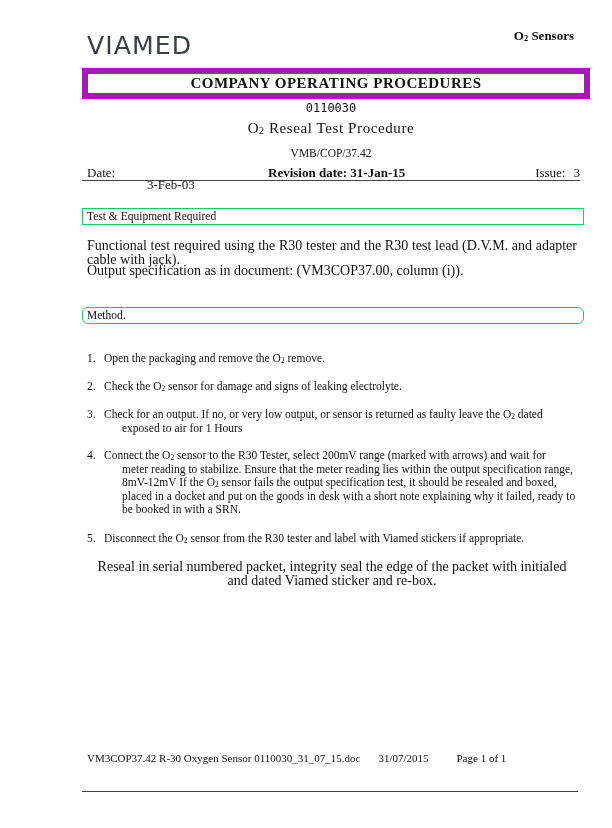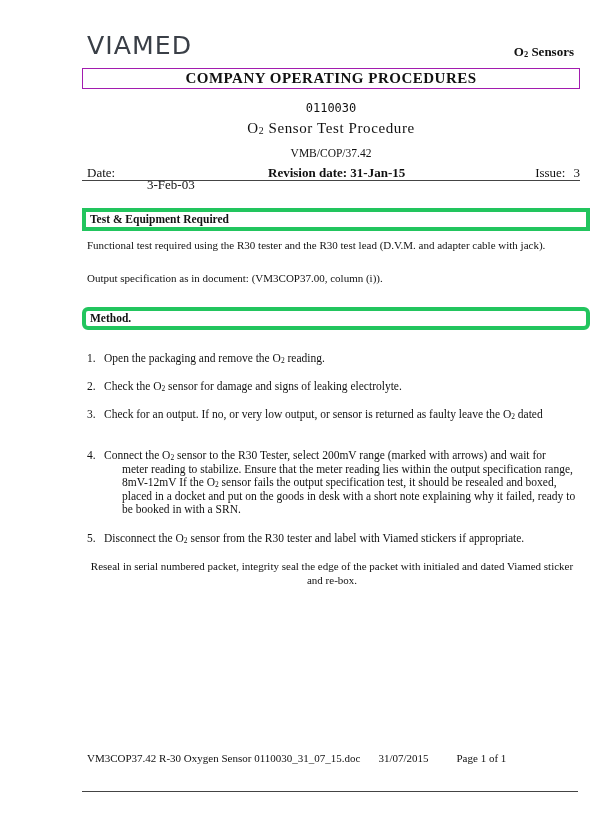--- a/index.html
+++ b/index.html
@@ -10,26 +10,26 @@
     }
     .abs { position: absolute; }
     .logo {
       left: 87px; top: 33px;
       font-family: "DejaVu Sans", "Liberation Sans", sans-serif;
       font-size: 24px; letter-spacing: 1px; color: #3a3f47;
       font-weight: normal; line-height: 26px;
       transform: scaleX(1.05); transform-origin: left;
     }
     .product {
-      right: 38px; top: 44px; font-size: 13px; font-weight: bold; line-height: 16px;
+      right: 38px; top: 28px; font-size: 13px; font-weight: bold; line-height: 16px;
     }
     sub { font-size: 0.65em; vertical-align: -0.15em; line-height: 0; }
     .cop-box {
       left: 82px; top: 68px; width: 496px; height: 19px;
-      border: 1px solid #a21caf;
+      border: 6px solid #a21caf;
       text-align: center; font-size: 15px; font-weight: bold; line-height: 19px;
       letter-spacing: 0.5px;
     }
     .doc-number {
       left: 0; width: 662px; top: 101px; text-align: center;
       font-family: "DejaVu Sans Mono", "Liberation Mono", monospace;
       font-size: 12px; line-height: 14px;
     }
     .doc-title {
       left: 0; width: 662px; top: 119px; text-align: center;
@@ -44,26 +44,26 @@
       font-size: 13px; line-height: 14px;
     }
     .meta-rule { left: 82px; top: 180px; width: 498px; height: 1px; background: #444; }
     .meta-date-label { left: 0; top: 0; }
     .meta-date-value { left: 60px; top: 12px; }
     .meta-rev { left: 181px; top: 0; font-weight: bold; }
     .meta-issue { right: 0; top: 0; margin-left: 16px; }
     .meta-issue .num { margin-left: 8px; }
     .section-box {
       left: 82px; width: 496px; height: 15px;
-      border: 4px solid #22c55e;
-      font-size: 11.5px; font-weight: bold; line-height: 15px;
+      border: 1px solid #22c55e;
+      font-size: 11.5px; font-weight: normal; line-height: 15px;
       padding-left: 4px; box-sizing: content-box;
     }
     .para {
-      left: 87px; width: 490px; font-size: 11px; line-height: 13.5px;
+      left: 87px; width: 490px; font-size: 14px; line-height: 13.5px;
       text-align: justify;
     }
     .step { left: 87px; width: 490px; font-size: 11.5px; line-height: 13.5px; }
     .step .n { position: absolute; left: 0; top: 0; }
     .step .t { display: block; padding-left: 17px; }
     .step .t .cont { display: block; padding-left: 18px; }
     .footer-rule { left: 82px; top: 791px; width: 496px; height: 1px; background: #444; }
     .footer {
       left: 87px; top: 751px; font-size: 11px; line-height: 14px; white-space: nowrap;
     }
@@ -74,52 +74,52 @@
 <body>
 
 <div class="abs logo">VIAMED</div>
 
 <div class="abs product"><span>O</span><sub>2</sub><span> Sensors</span></div>
 
 <div class="abs cop-box">COMPANY OPERATING PROCEDURES</div>
 
 <div class="abs doc-number">0110030</div>
 
-<div class="abs doc-title"><span>O</span><sub>2</sub><span> Sensor Test Procedure</span></div>
+<div class="abs doc-title"><span>O</span><sub>2</sub><span> Reseal Test Procedure</span></div>
 
 <div class="abs doc-code">VMB/COP/37.42</div>
 
 <div class="abs meta-row">
   <span class="abs meta-date-label">Date:</span>
   <span class="abs meta-date-value">3-Feb-03</span>
   <span class="abs meta-rev">Revision date: 31-Jan-15</span>
   <span class="abs meta-issue"><span>Issue:</span><span class="num">3</span></span>
 </div>
 <div class="abs meta-rule"></div>
 
 <div class="abs section-box" style="top:208px;">Test &amp; Equipment Required</div>
 
 <div class="abs para" style="top:239px;">Functional test required using the R30 tester and the R30 test lead (D.V.M. and adapter cable with jack).</div>
-<div class="abs para" style="top:272px;">Output specification as in document: (VM3COP37.00, column (i)).</div>
+<div class="abs para" style="top:264px;">Output specification as in document: (VM3COP37.00, column (i)).</div>
 
 <div class="abs section-box" style="top:307px;border-radius:6px;">Method.</div>
 
 <div class="abs step" style="top:352px;">
   <span class="n">1.</span>
-  <span class="t"><span>Open the packaging and remove the O</span><sub>2</sub><span> reading.</span></span>
+  <span class="t"><span>Open the packaging and remove the O</span><sub>2</sub><span> remove.</span></span>
 </div>
 
 <div class="abs step" style="top:380px;">
   <span class="n">2.</span>
   <span class="t"><span>Check the O</span><sub>2</sub><span> sensor for damage and signs of leaking electrolyte.</span></span>
 </div>
 
 <div class="abs step" style="top:408px;">
   <span class="n">3.</span>
-  <span class="t"><span>Check for an output. If no, or very low output, or sensor is returned as faulty leave the O</span><sub>2</sub><span> dated</span></span>
+  <span class="t"><span>Check for an output. If no, or very low output, or sensor is returned as faulty leave the O</span><sub>2</sub><span> dated</span><span class="cont">exposed to air for 1 Hours</span></span>
 </div>
 
 <div class="abs step" style="top:449px;">
   <span class="n">4.</span>
   <span class="t"><span>Connect the O</span><sub>2</sub><span> sensor to the R30 Tester, select 200mV range (marked with arrows) and wait for</span><span class="cont"><span>meter reading to stabilize. Ensure that the meter reading lies within the output specification range, 8mV-12mV  If the O</span><sub>2</sub><span> sensor fails the output specification test, it should be resealed and boxed, placed in a docket and put on the goods in desk with a short note explaining why it failed, ready to be booked in with a SRN.</span></span></span>
 </div>
 
 <div class="abs step" style="top:532px;">
   <span class="n">5.</span>
   <span class="t"><span>Disconnect the O</span><sub>2</sub><span> sensor from the R30 tester and label with Viamed stickers if appropriate.</span></span>

